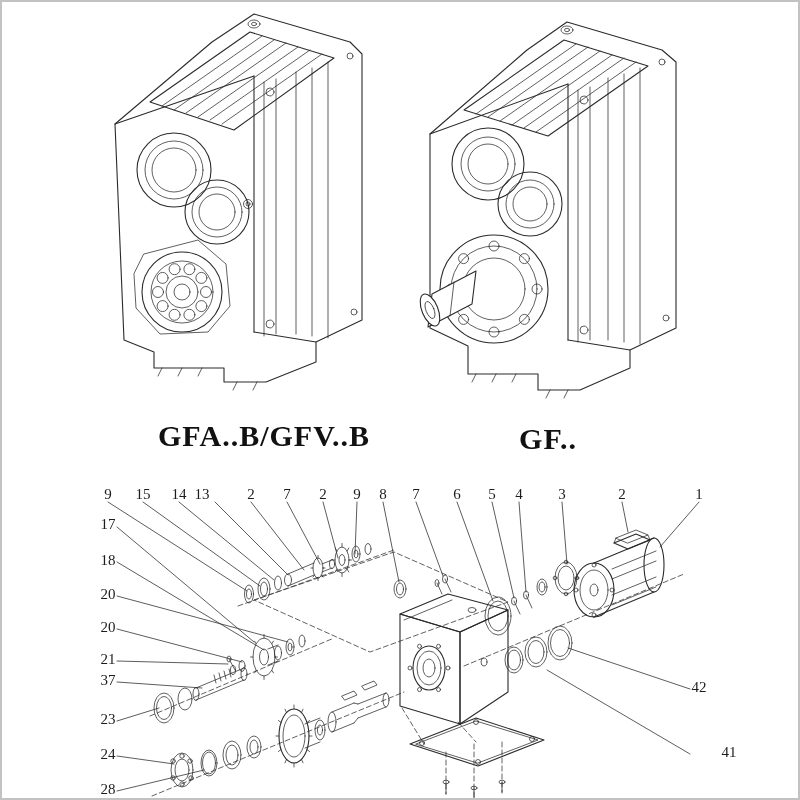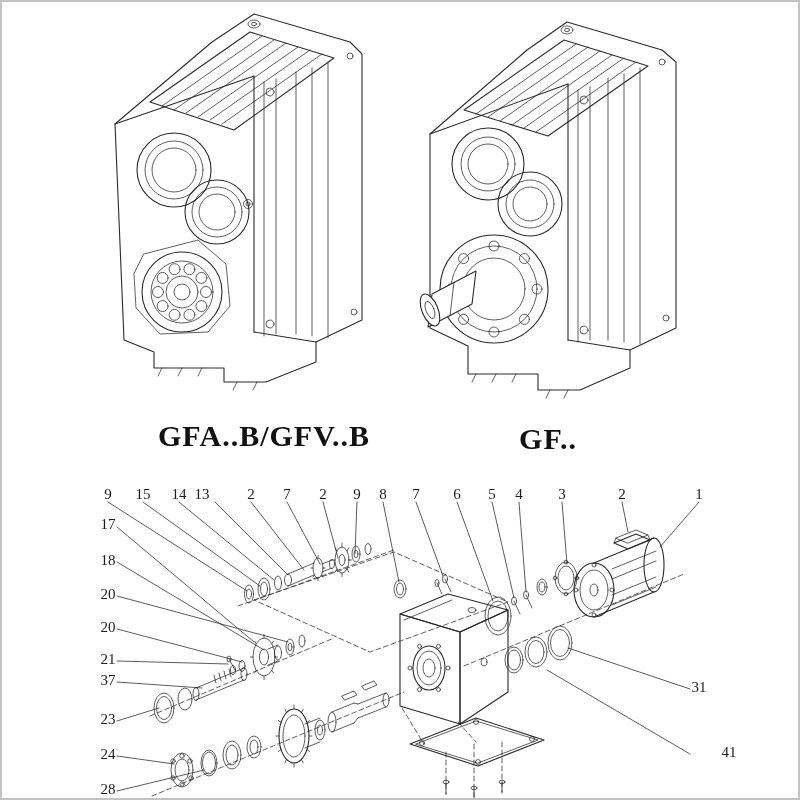--- a/index.html
+++ b/index.html
@@ -427,16 +427,16 @@
 <span class="num" style="left:106px;top:522px">17</span>
 <span class="num" style="left:106px;top:558px">18</span>
 <span class="num" style="left:106px;top:592px">20</span>
 <span class="num" style="left:106px;top:625px">20</span>
 <span class="num" style="left:106px;top:657px">21</span>
 <span class="num" style="left:106px;top:678px">37</span>
 <span class="num" style="left:106px;top:717px">23</span>
 <span class="num" style="left:106px;top:752px">24</span>
 <span class="num" style="left:106px;top:787px">28</span>
 
-<span class="num" style="left:697px;top:685px">31</span>
+<span class="num" style="left:697px;top:685px">42</span>
 <span class="num" style="left:727px;top:750px">41</span>
 
 </div>
 
 </body></html>

